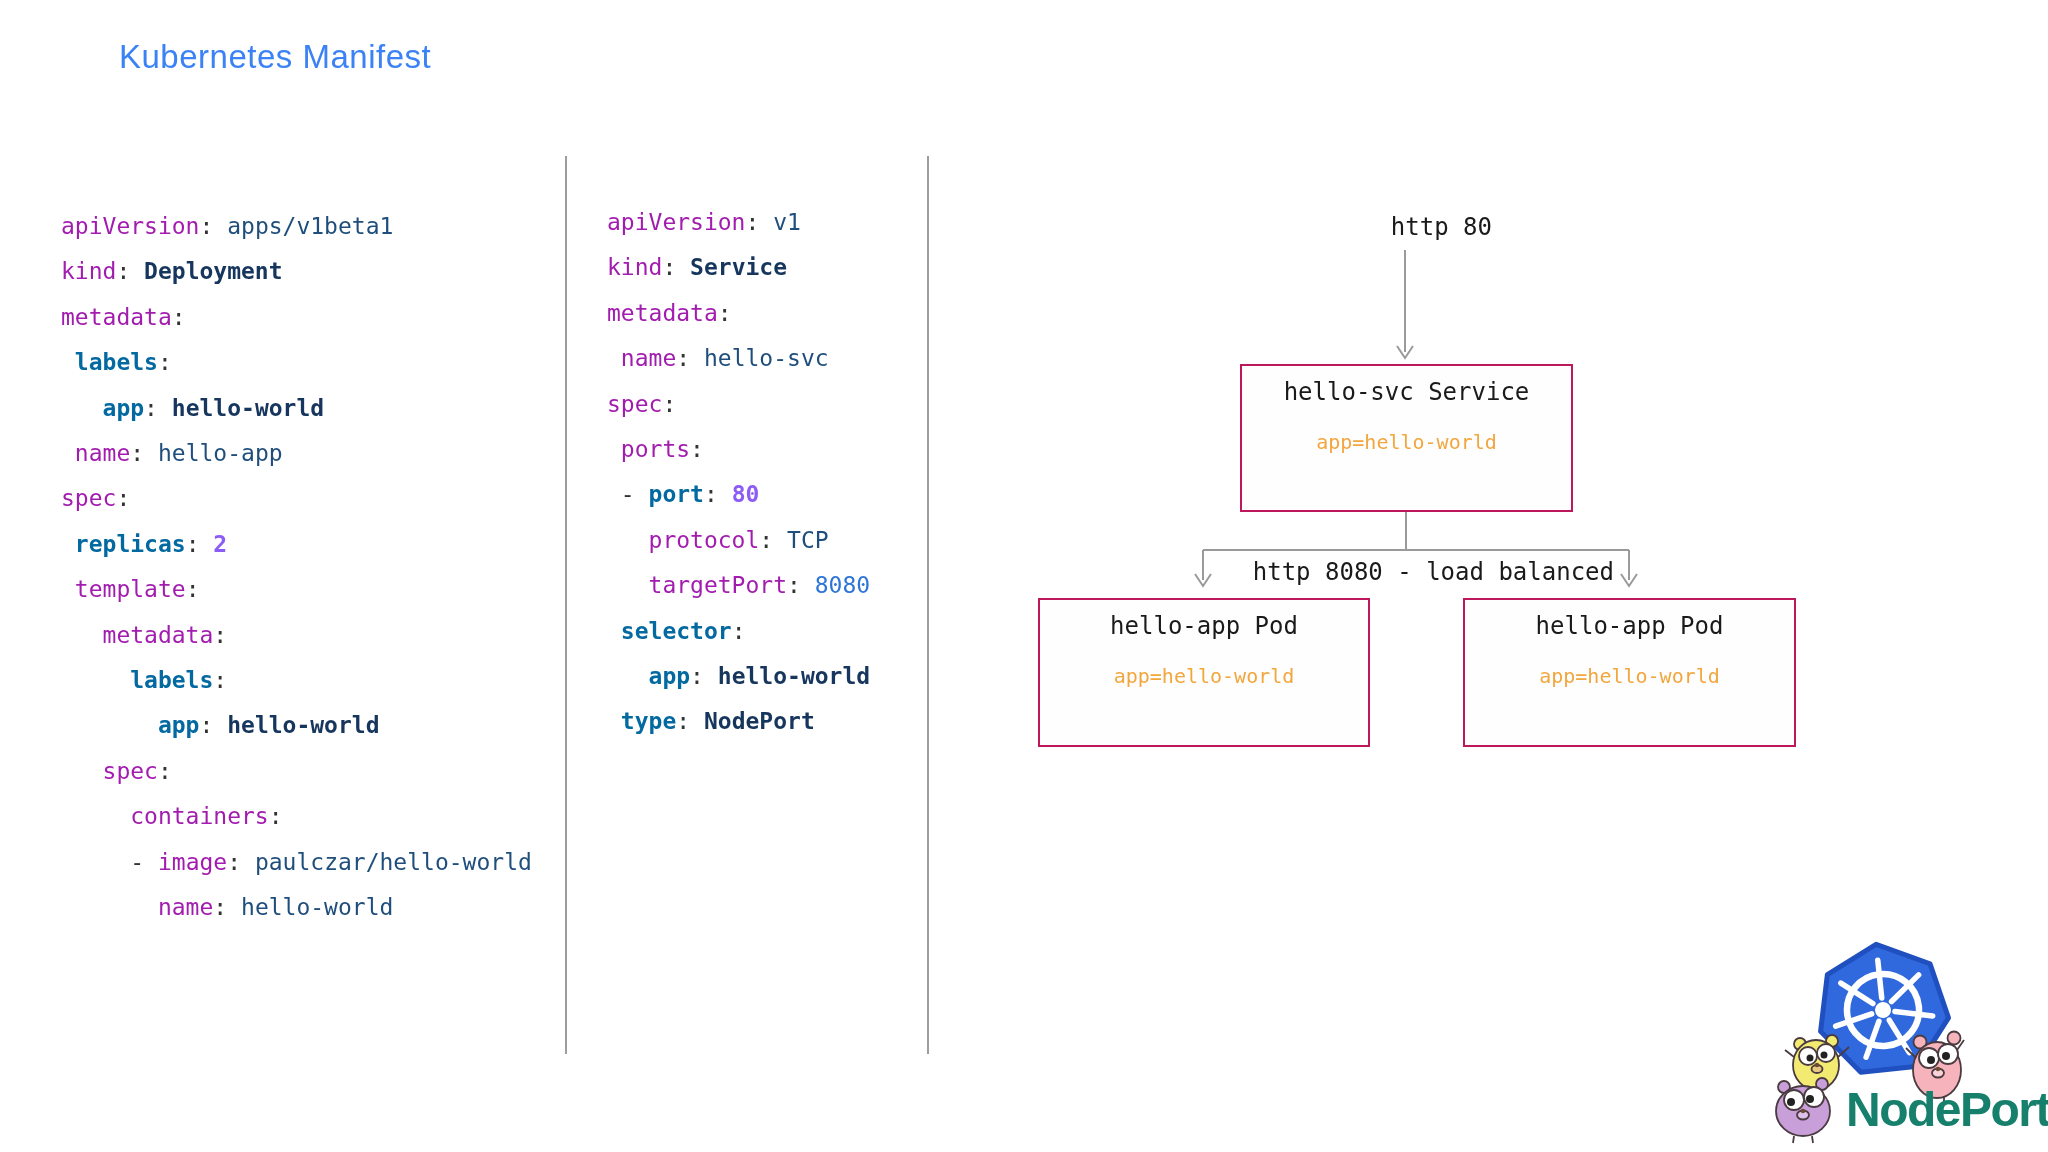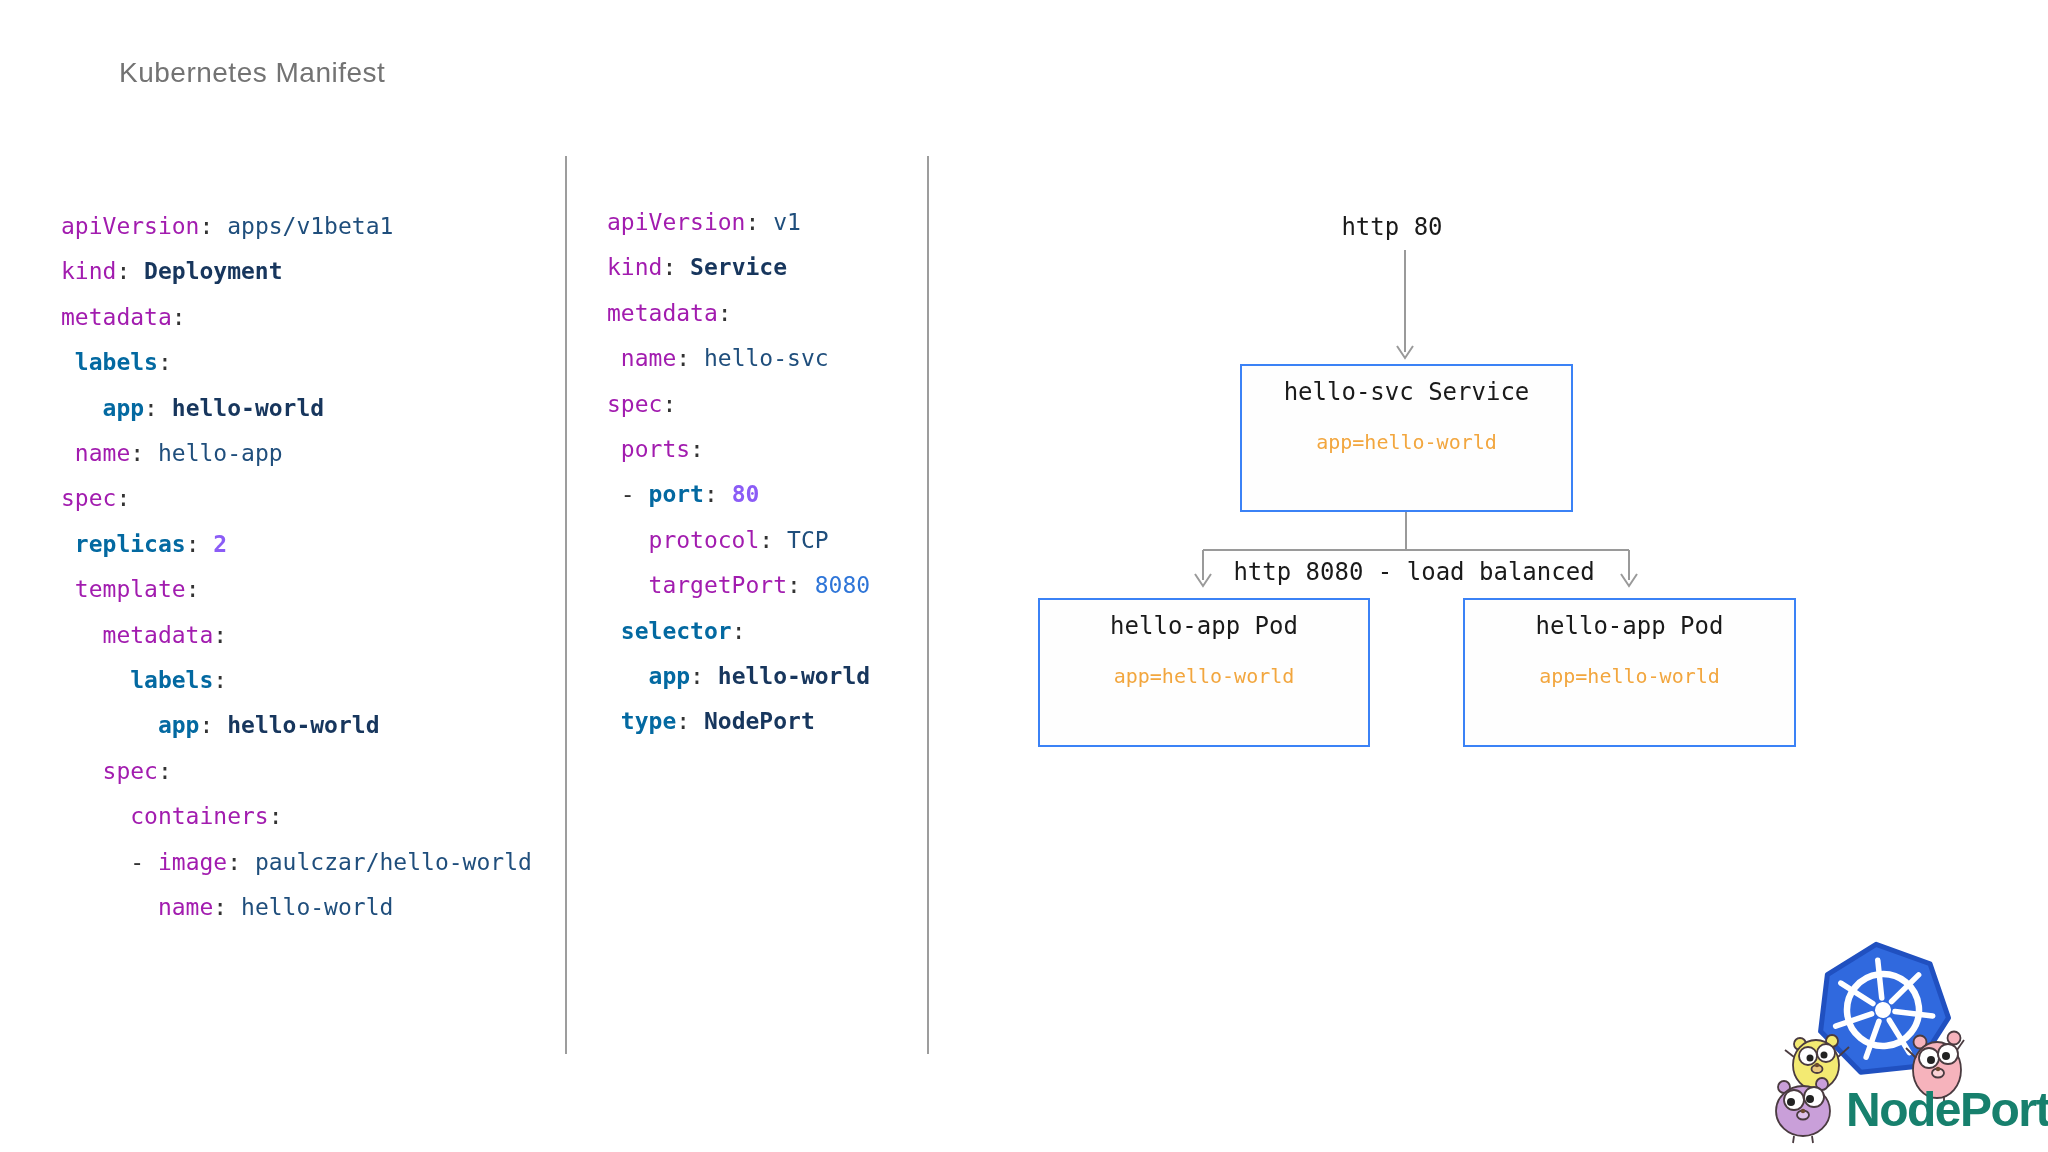--- a/index.html
+++ b/index.html
@@ -1,42 +1,42 @@
 <!DOCTYPE html>
 <html><head>
 <meta charset="utf-8">
 <style>
   html,body{margin:0;padding:0;}
   body{width:2048px;height:1152px;position:relative;background:#ffffff;overflow:hidden;
        font-family:"Liberation Sans",sans-serif;}
   .abs{position:absolute;}
   
-  #page-title{left:119px;top:57px;font-size:28px;color:#737373;letter-spacing:.5px;}
+  #page-title{left:119px;top:38px;font-size:33px;color:#3b82f6;letter-spacing:.5px;}
   
   .divider{width:2px;background:#9d9d9d;top:156px;height:898px;}
   #divider-1{left:565px;}
   #divider-2{left:927px;}
   
   .code{font-family:"DejaVu Sans Mono",monospace;font-size:23px;line-height:45.4px;
         white-space:pre;}
   #code-left{left:61px;top:204px;}
   #code-mid{left:607px;top:200px;}
   .tok-k {color:#a21caf;}
   .tok-kb{color:#0369a1;font-weight:bold;}
   .tok-v {color:#1f4e7c;}
   .tok-vb{color:#17365d;font-weight:bold;}
   .tok-n {color:#2e75d8;}
   .tok-nb{color:#8b5cf6;font-weight:bold;}
   .tok-p {color:#333333;}
   
   .diag-label{font-family:"DejaVu Sans Mono",monospace;font-size:24px;color:#1a1a1a;
-              text-align:center;}
+              text-align:right;}
   #http80-label{left:1292px;top:213px;width:200px;}
   #lb-label{left:1214px;top:558px;width:400px;}
-  .node-box{border:2px solid #3b82f6;background:#fefefe;display:flex;flex-direction:column;
+  .node-box{border:2px solid #be185d;background:#fefefe;display:flex;flex-direction:column;
             align-items:center;padding-top:12px;gap:24px;box-sizing:border-box;}
   #service-box{left:1240px;top:364px;width:333px;height:148px;}
   #pod-box-1{left:1038px;top:598px;width:332px;height:149px;}
   #pod-box-2{left:1463px;top:598px;width:333px;height:149px;}
   .node-title{font-family:"DejaVu Sans Mono",monospace;font-size:24px;color:#1a1a1a;}
   .node-selector{font-family:"DejaVu Sans Mono",monospace;font-size:20px;color:#f2a63e;}
   
   #pivotal-wordmark{left:1846px;top:1082px;font-size:48px;font-weight:bold;color:#17806d;
                     letter-spacing:-1.5px;}
   #pivotal-tm{font-size:24px;letter-spacing:0;}

